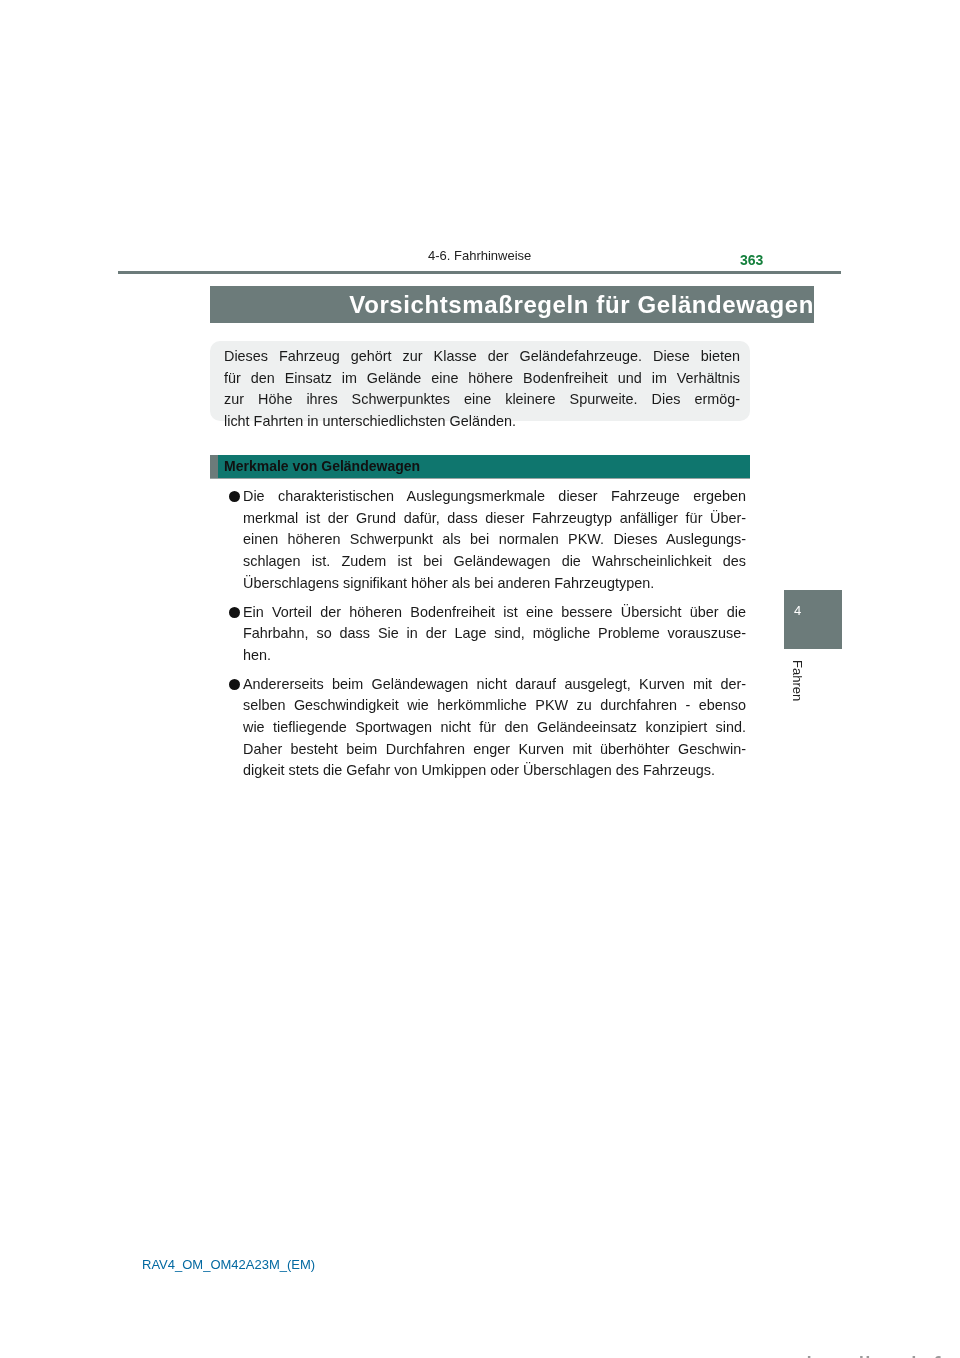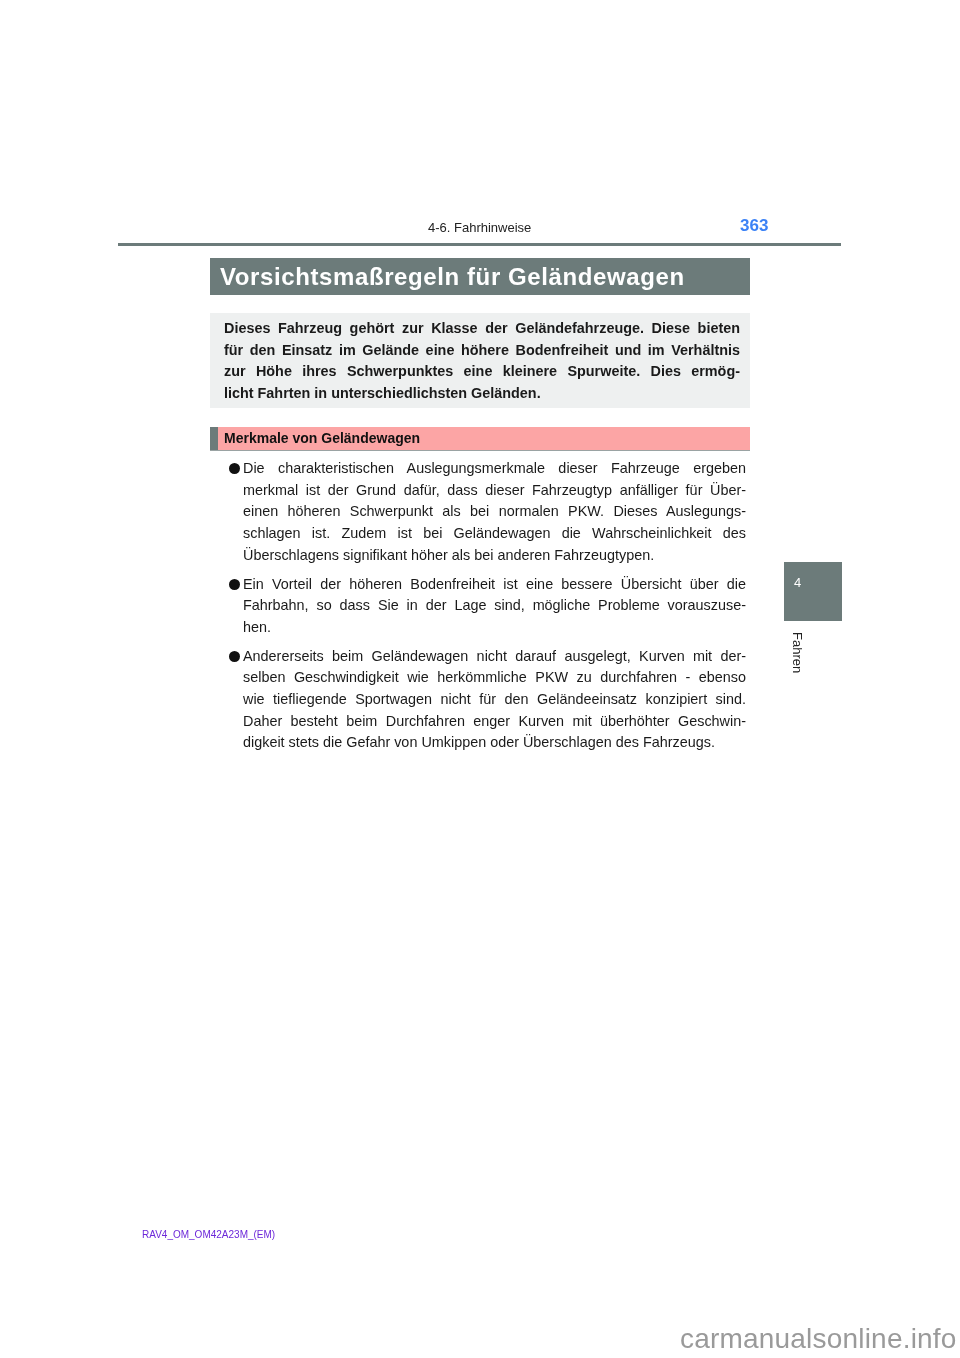--- a/index.html
+++ b/index.html
@@ -1,37 +1,37 @@
 <!DOCTYPE html>
 <html><head>
   <meta charset="utf-8">
   <style>
     html, body { margin: 0; padding: 0; }
     body {
       width: 960px; height: 1358px; position: relative; background: #ffffff;
       font-family: "Liberation Sans", sans-serif; color: #1a1a1a; overflow: hidden;
     }
-    .abs { position: absolute; }
+    .abs { position: absolute; margin-top: 28px; }
     .header-section { left: 428px; top: 220px; font-size: 13px; color: #222; }
-    .header-page { left: 740px; top: 216px; font-size: 17px; font-weight: bold; color: #3b82f6; }
+    .header-page { left: 740px; top: 224px; font-size: 14px; font-weight: bold; color: #15803d; }
     .top-rule { left: 118px; top: 243px; width: 723px; height: 3px; background: #6c7b7a; }
     .title-bar {
-      left: 210px; top: 258px; width: 540px; height: 37px; background: #6c7b7a;
+      left: 210px; top: 258px; width: 604px; height: 37px; background: #6c7b7a;
       color: #fff; font-weight: bold; font-size: 24px; line-height: 37px;
-      padding-left: 10px; box-sizing: border-box; letter-spacing: 0.6px; white-space: nowrap;
+      padding-left: 10px; box-sizing: border-box; letter-spacing: 0.6px; white-space: nowrap; text-align: right;
     }
     .intro-box {
-      left: 210px; top: 313px; width: 540px; height: 95px; background: #eef0f0;
+      left: 210px; top: 313px; width: 540px; height: 80px; background: #eef0f0;
       box-sizing: border-box; padding: 5px 10px 0 14px;
-      font-size: 14.4px; font-weight: bold; line-height: 21.5px; text-align: justify;
+      font-size: 14.4px; font-weight: normal; line-height: 21.5px; text-align: justify; border-radius: 10px;
     }
     .intro-line { display: block; text-align: justify; text-align-last: justify; }
     .intro-line.last { text-align-last: left; }
     .sub-bar {
-      left: 210px; top: 427px; width: 540px; height: 24px; background: #fca5a5;
+      left: 210px; top: 427px; width: 540px; height: 24px; background: #0f766e;
       border-bottom: 1px solid #9aa3a3; box-sizing: border-box;
     }
     .sub-accent { position: absolute; left: 0; top: 0; width: 8px; height: 100%; background: #6c7b7a; }
     .sub-label {
       position: absolute; left: 14px; top: 3px; font-size: 14px; font-weight: bold; color: #111;
     }
     .bullets { left: 226px; top: 458px; width: 520px; }
     .bullet { position: relative; padding-left: 17px; margin-bottom: 7px; font-size: 14.4px; line-height: 21.7px; }
     .bullet-dot {
       position: absolute; left: 3px; top: 5px; width: 11px; height: 11px; border-radius: 50%; background: #111;
@@ -39,21 +39,21 @@
     .bline { display: block; text-align: justify; text-align-last: justify; white-space: nowrap; }
     .bline.last { text-align-last: left; }
     .side-tab {
       left: 784px; top: 562px; width: 58px; height: 59px; background: #6c7b7a;
     }
     .side-tab-num { position: absolute; left: 10px; top: 13px; color: #fff; font-size: 13px; }
     .side-label {
       left: 790px; top: 632px; font-size: 13px; color: #222;
       writing-mode: vertical-rl; transform: none;
     }
-    .footer-code { left: 142px; top: 1229px; font-size: 10px; color: #6d28d9; }
+    .footer-code { left: 142px; top: 1229px; font-size: 13px; color: #0369a1; }
     .watermark { left: 680px; top: 1323px; font-size: 28px; color: #9a9a9a; letter-spacing: 0.2px; }
   </style>
 </head>
 <body>
 
 <div class="abs header-section">4-6. Fahrhinweise</div>
 <div class="abs header-page">363</div>
 <div class="abs top-rule"></div>
 
 <div class="abs title-bar">Vorsichtsmaßregeln für Geländewagen</div>

